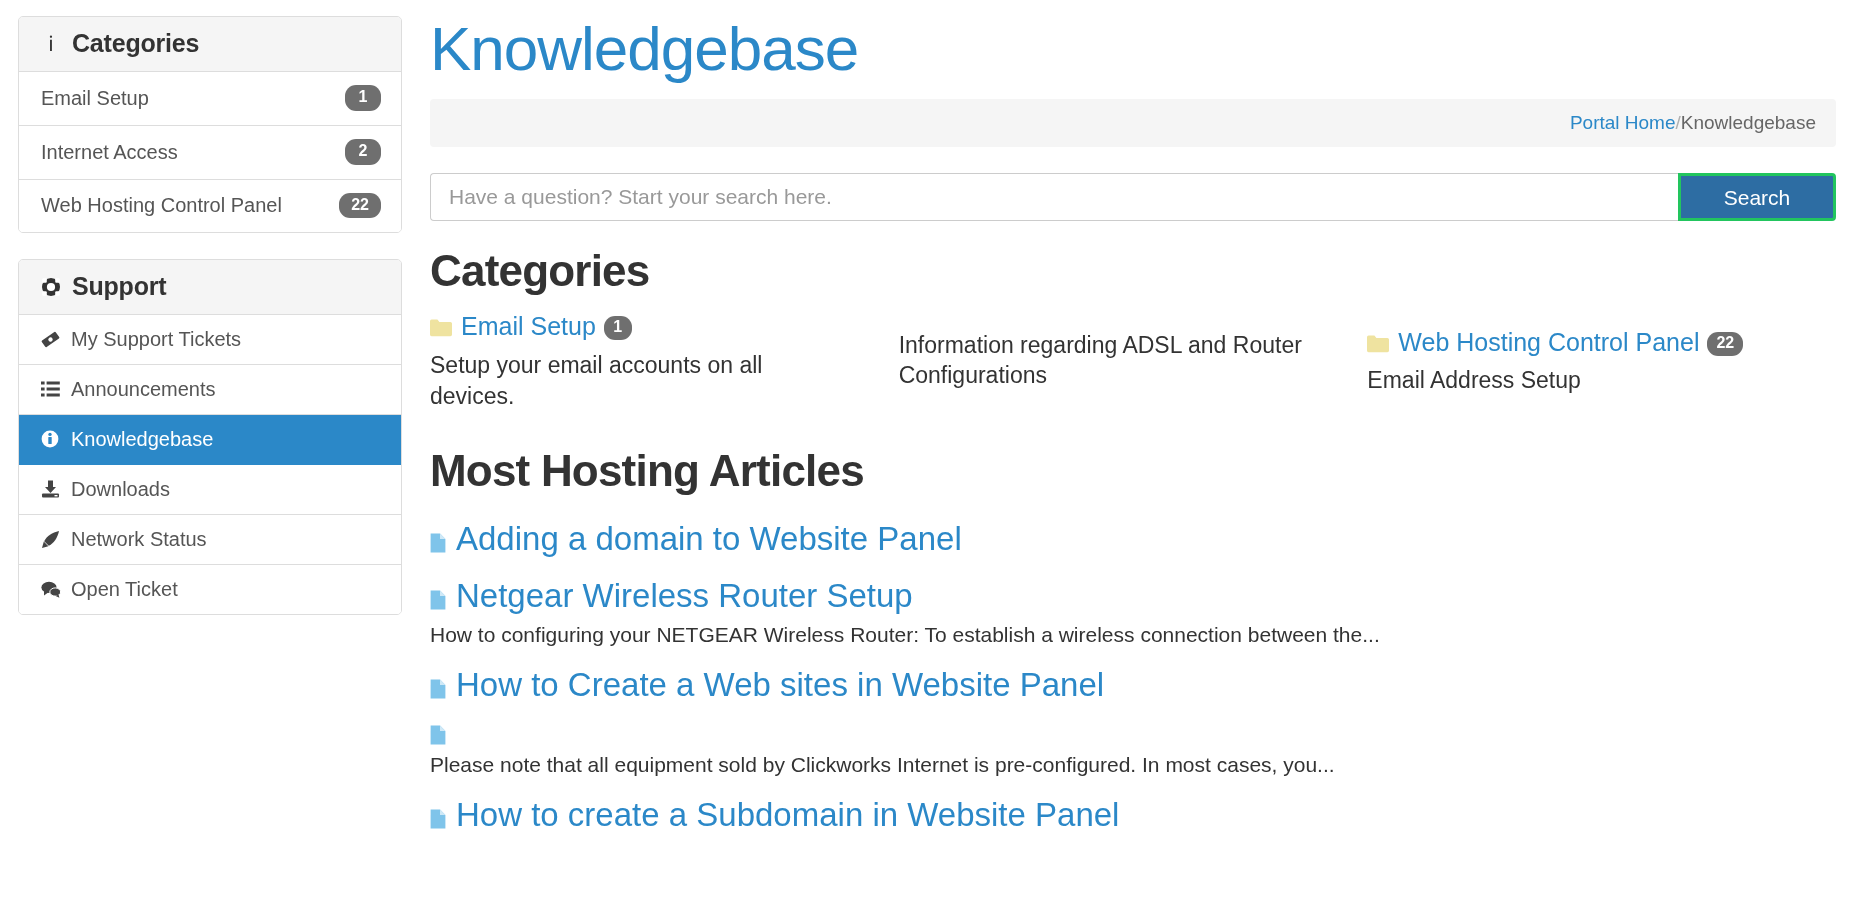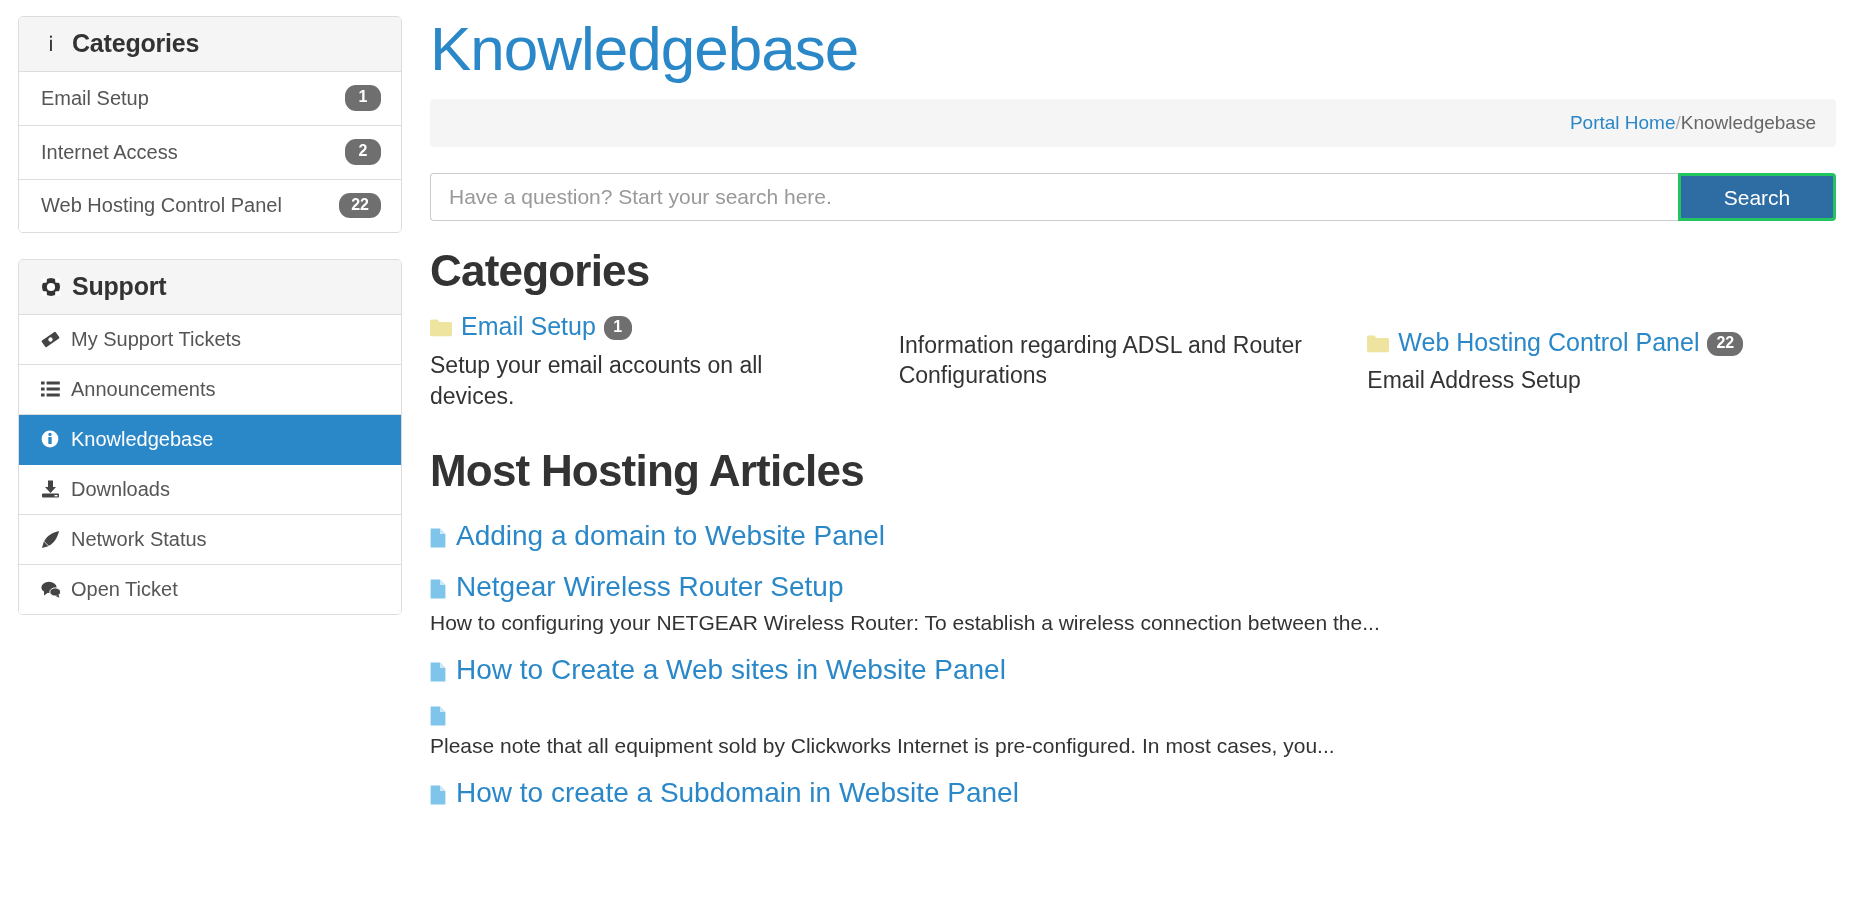--- a/index.html
+++ b/index.html
@@ -228,21 +228,21 @@
     gap: 10px;
   }
   .doc-icon {
     flex: 0 0 auto;
     display: inline-block;
     transform: translateY(3px);
   }
   .article-link {
     color: #2b88c8;
     text-decoration: none;
-    font-size: 28px;
+    font-size: 33px;
     line-height: 1.25;
   }
   .article-excerpt {
     font-size: 21px;
     color: #333333;
     margin: 5px 0 0 0;
     line-height: 1.3;
   }
 </style>
 </head>

